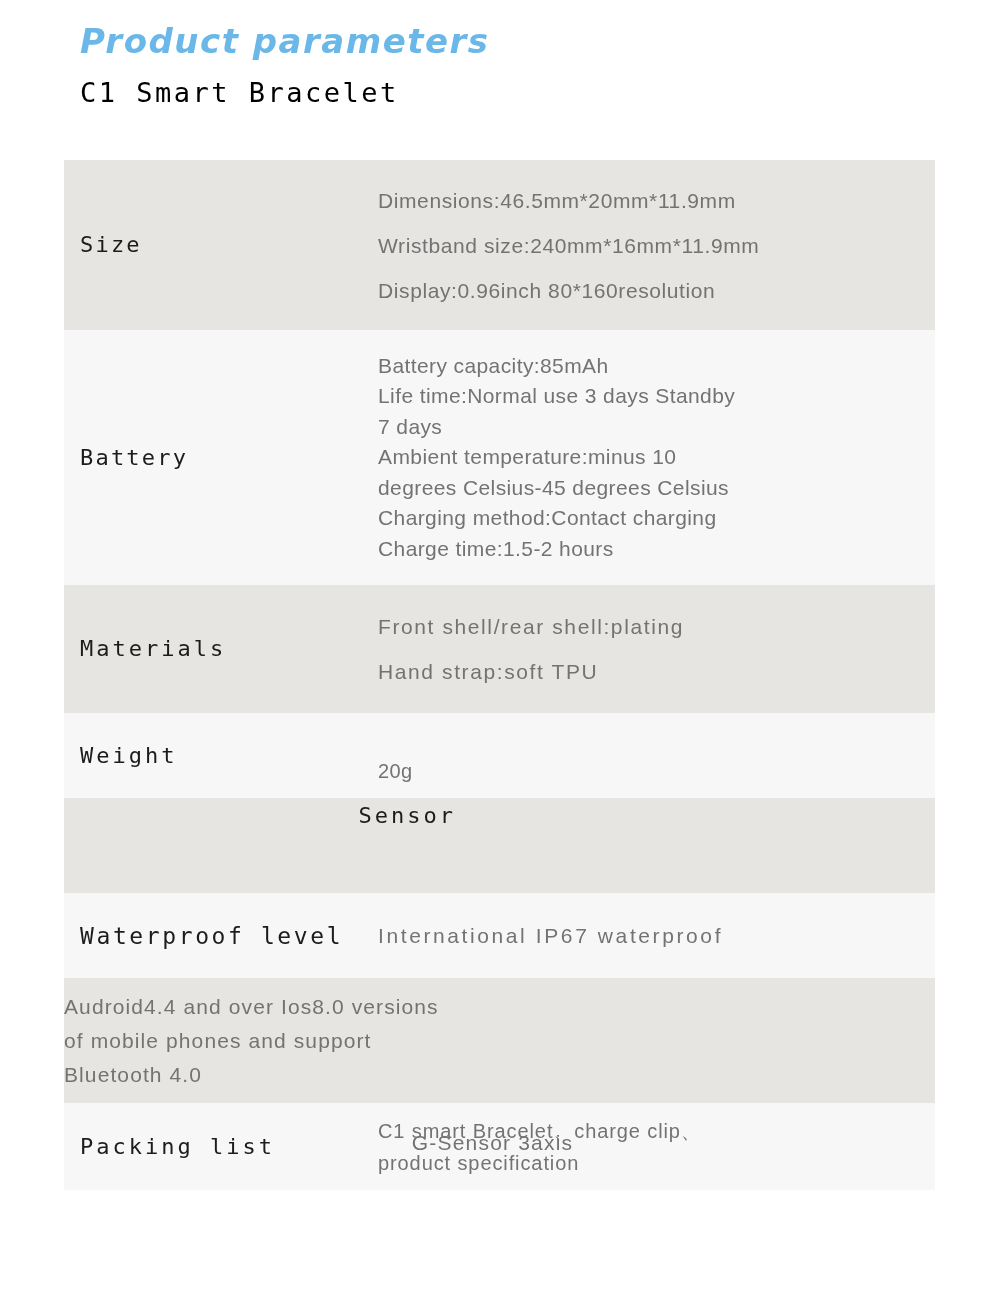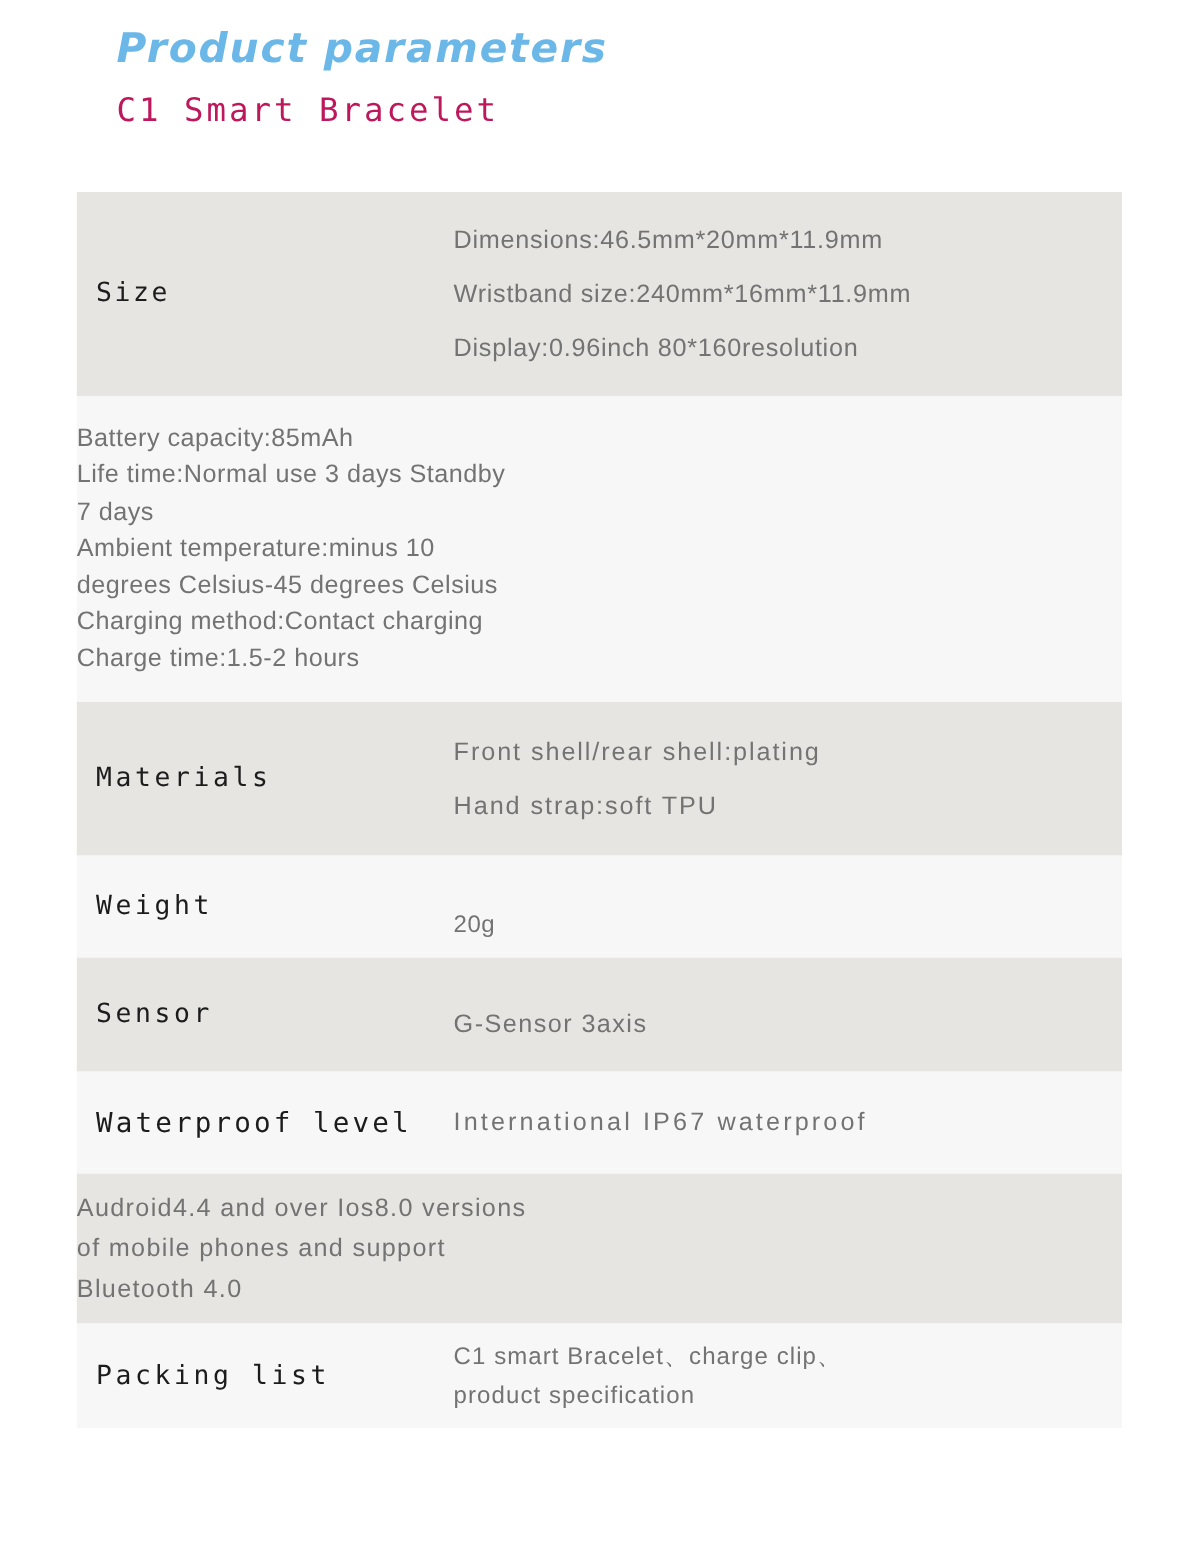--- a/index.html
+++ b/index.html
@@ -20,41 +20,41 @@
     position: absolute;
     left: 0; top: 0;
     width: 1000px;
     height: 1292px;
     background: #ffffff;
   }
 
   
   .heading-block {
     position: absolute;
-    left: 97px;
+    left: 80px;
     top: 18px;
     width: 860px;
   }
   .title {
     font-family: "DejaVu Sans", "Liberation Sans", sans-serif;
     font-size: 34px;
     font-weight: bold;
     font-style: italic;
     letter-spacing: 1.5px;
     line-height: 46px;
     color: #6bb8e8;
     white-space: nowrap;
   }
   .subtitle {
     font-family: "DejaVu Sans Mono", "Liberation Mono", monospace;
     font-size: 27px;
     font-weight: 400;
     letter-spacing: 2.5px;
     line-height: 40px;
-    color: #be185d;
+    color: #000000;
     margin-top: 9px;
     white-space: nowrap;
   }
 
   
   .spec-table {
     position: absolute;
     left: 64px;
     top: 160px;
     width: 871px;
@@ -102,21 +102,21 @@
   .r-battery .cell-value { line-height: 30.5px; letter-spacing: 0.4px; font-size: 21px; }
 
   .r-materials { height: 128px; }
   .r-materials .cell-value { line-height: 45px; letter-spacing: 1.6px; }
   .r-materials .cell-label { letter-spacing: 3px; }
 
   .r-weight { height: 85px; }
   .r-weight .cell-value { font-size: 20px; letter-spacing: 0.4px; line-height: 30px; margin-top: 30px; }
   .r-weight .cell-label { letter-spacing: 3px; }
 
-  .r-sensor { height: 95px; }
+  .r-sensor { height: 95px; flex-direction: column; }
   .r-sensor .cell-value { letter-spacing: 1.2px; line-height: 30px; margin-top: 16px; }
   .r-sensor .cell-label { letter-spacing: 3px; }
 
   .r-waterproof { height: 85px; }
   .r-waterproof .cell-label { font-size: 23px; letter-spacing: 2.6px; }
   .r-waterproof .cell-value { letter-spacing: 2.6px; line-height: 30px; }
 
   .r-wireless { height: 125px; }
   .r-wireless .cell-label { letter-spacing: 3px; line-height: 37px; }
   .r-wireless .cell-value { line-height: 34px; letter-spacing: 1.1px; }
@@ -138,20 +138,21 @@
   <div class="spec-table">
 
     <div class="spec-row shade-dark r-size">
       <div class="cell-label">Size</div>
       <div class="cell-value">Dimensions:46.5mm*20mm*11.9mm
 Wristband size:240mm*16mm*11.9mm
 Display:0.96inch 80*160resolution</div>
     </div>
 
     <div class="spec-row shade-light r-battery">
+      <div class="cell-label">Battery</div>
       <div class="cell-value">Battery capacity:85mAh
 Life time:Normal use 3 days Standby
 7 days
 Ambient temperature:minus 10
 degrees Celsius-45 degrees Celsius
 Charging method:Contact charging
 Charge time:1.5-2 hours</div>
     </div>
 
     <div class="spec-row shade-dark r-materials">

